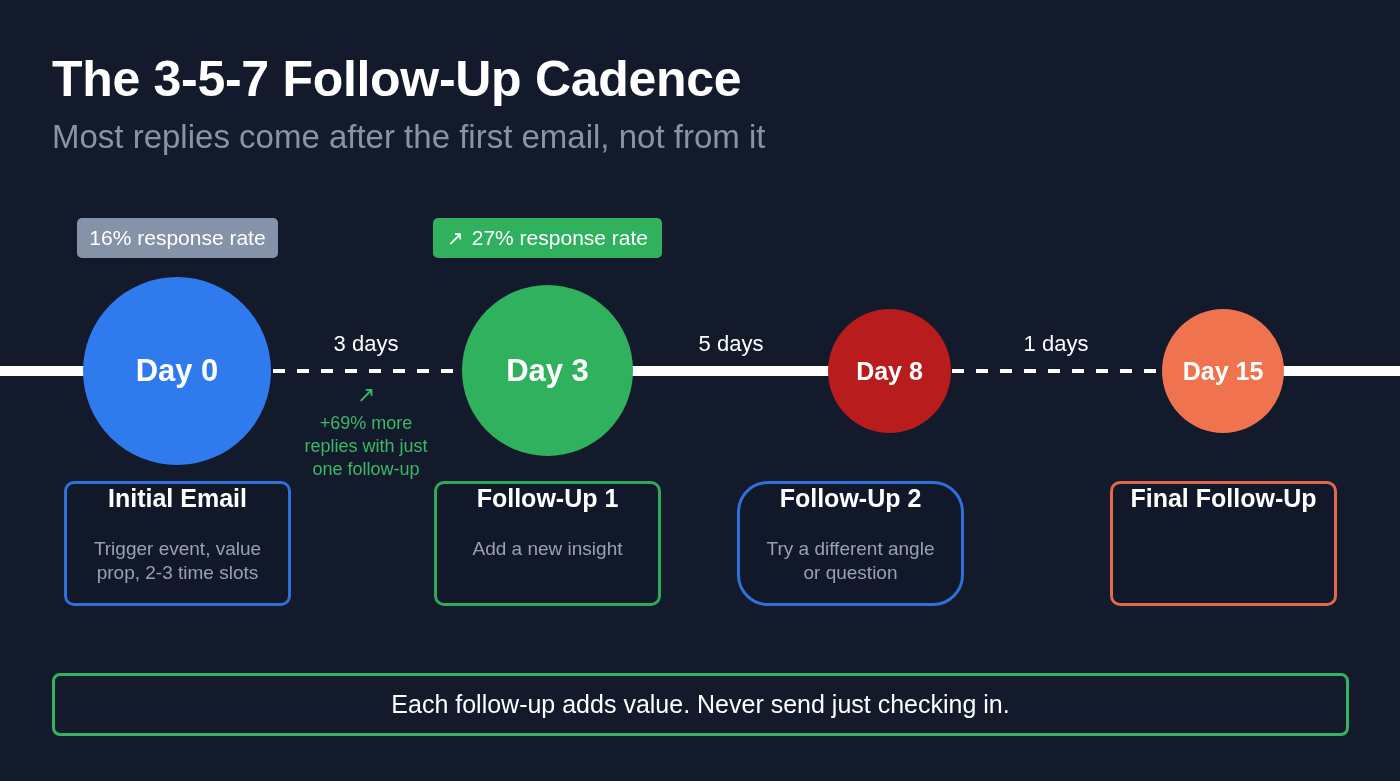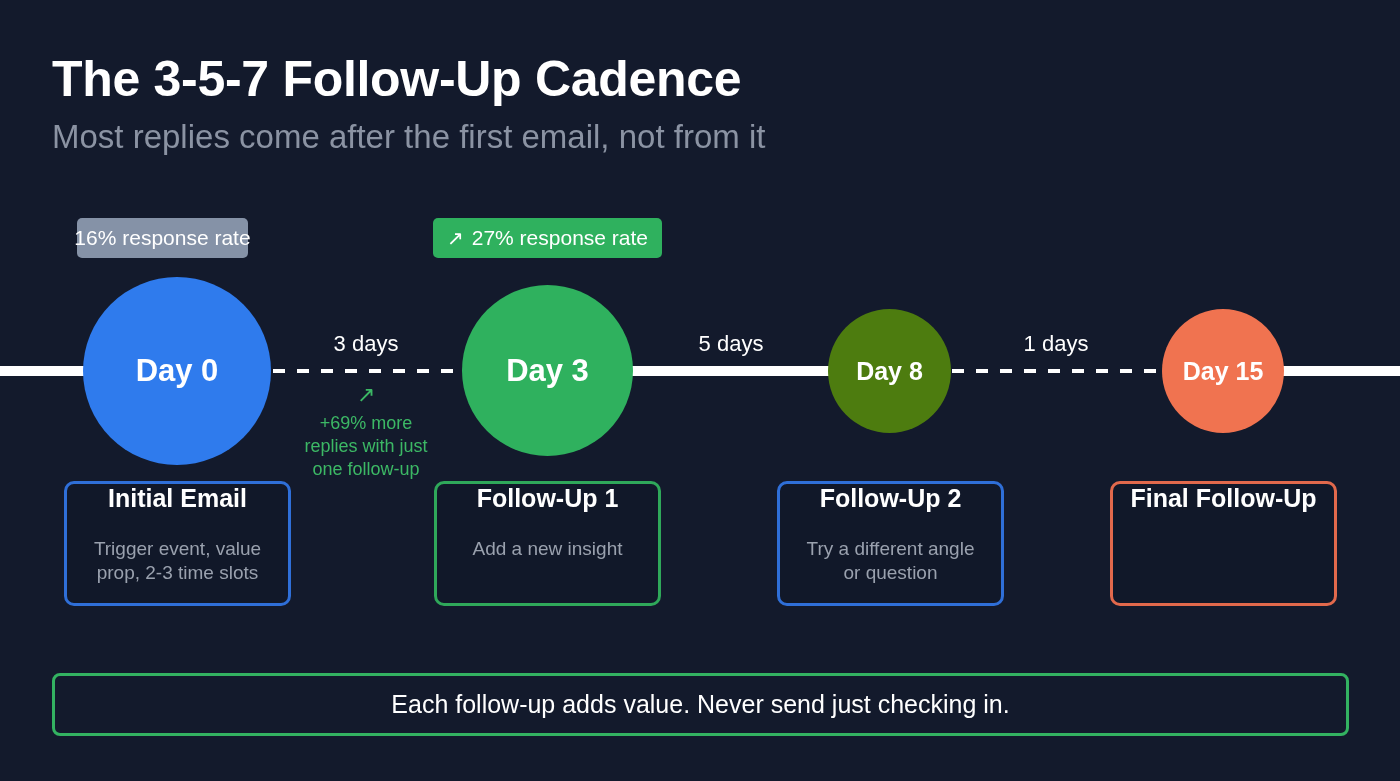--- a/index.html
+++ b/index.html
@@ -69,21 +69,21 @@
     display: flex; align-items: center; justify-content: center;
     color: #ffffff; font-size: 25px;
   }
 </style>
 </head>
 <body>
 
 <div class="abs title">The 3-5-7 Follow-Up Cadence</div>
 <div class="abs subtitle">Most replies come after the first email, not from it</div>
 
-<div class="abs badge" style="left:77px; top:218px; width:171px; background:#8592a7;text-align:center;">
+<div class="abs badge" style="left:77px; top:218px; width:201px; background:#8592a7;text-align:center;">
   <span>16% response rate</span>
 </div>
 <div class="abs badge" style="left:433px; top:218px; width:229px; background:#2fb15e;">
   <span class="arrow">↗</span>
   <span>27% response rate</span>
 </div>
 
 <div class="abs line-solid" style="left:0; width:90px;"></div>
 <div class="abs line-dashed" style="left:273px; width:190px;"></div>
 <div class="abs line-solid" style="left:630px; width:202px;"></div>
@@ -93,21 +93,21 @@
 <div class="abs gap-label" style="left:366px;">3 days</div>
 <div class="abs gap-label" style="left:731px;">5 days</div>
 <div class="abs gap-label" style="left:1056px;">1 days</div>
 
 <div class="abs circle" style="left:83px; top:277px; width:188px; height:188px; background:#2f7bed; font-size:31px;">
   <span>Day 0</span>
 </div>
 <div class="abs circle" style="left:462px; top:285px; width:171px; height:171px; background:#2fb15e; font-size:31px;">
   <span>Day 3</span>
 </div>
-<div class="abs circle" style="left:828px; top:309px; width:123px; height:124px; background:#4d7c0f; font-size:25px;">
+<div class="abs circle" style="left:828px; top:309px; width:123px; height:124px; background:#b91c1c; font-size:25px;">
   <span>Day 8</span>
 </div>
 <div class="abs circle" style="left:1162px; top:309px; width:122px; height:124px; background:#f07350; font-size:25px;">
   <span>Day 15</span>
 </div>
 
 <div class="abs note">
   <span class="note-arrow">↗</span>
   <div>+69% more</div>
   <div>replies with just</div>
@@ -120,21 +120,21 @@
     <div>Trigger event, value</div>
     <div>prop, 2-3 time slots</div>
   </div>
 </div>
 <div class="abs card" style="left:434px; border-color:#2fa85a;">
   <div class="card-title">Follow-Up 1</div>
   <div class="card-desc">
     <div>Add a new insight</div>
   </div>
 </div>
-<div class="abs card" style="left:777px; border-color:#2f6fd8;">
+<div class="abs card" style="left:737px; border-color:#2f6fd8;border-radius:31px;">
   <div class="card-title">Follow-Up 2</div>
   <div class="card-desc">
     <div>Try a different angle</div>
     <div>or question</div>
   </div>
 </div>
 <div class="abs card" style="left:1110px; border-color:#e2694c;">
   <div class="card-title">Final Follow-Up</div>
 </div>
 

